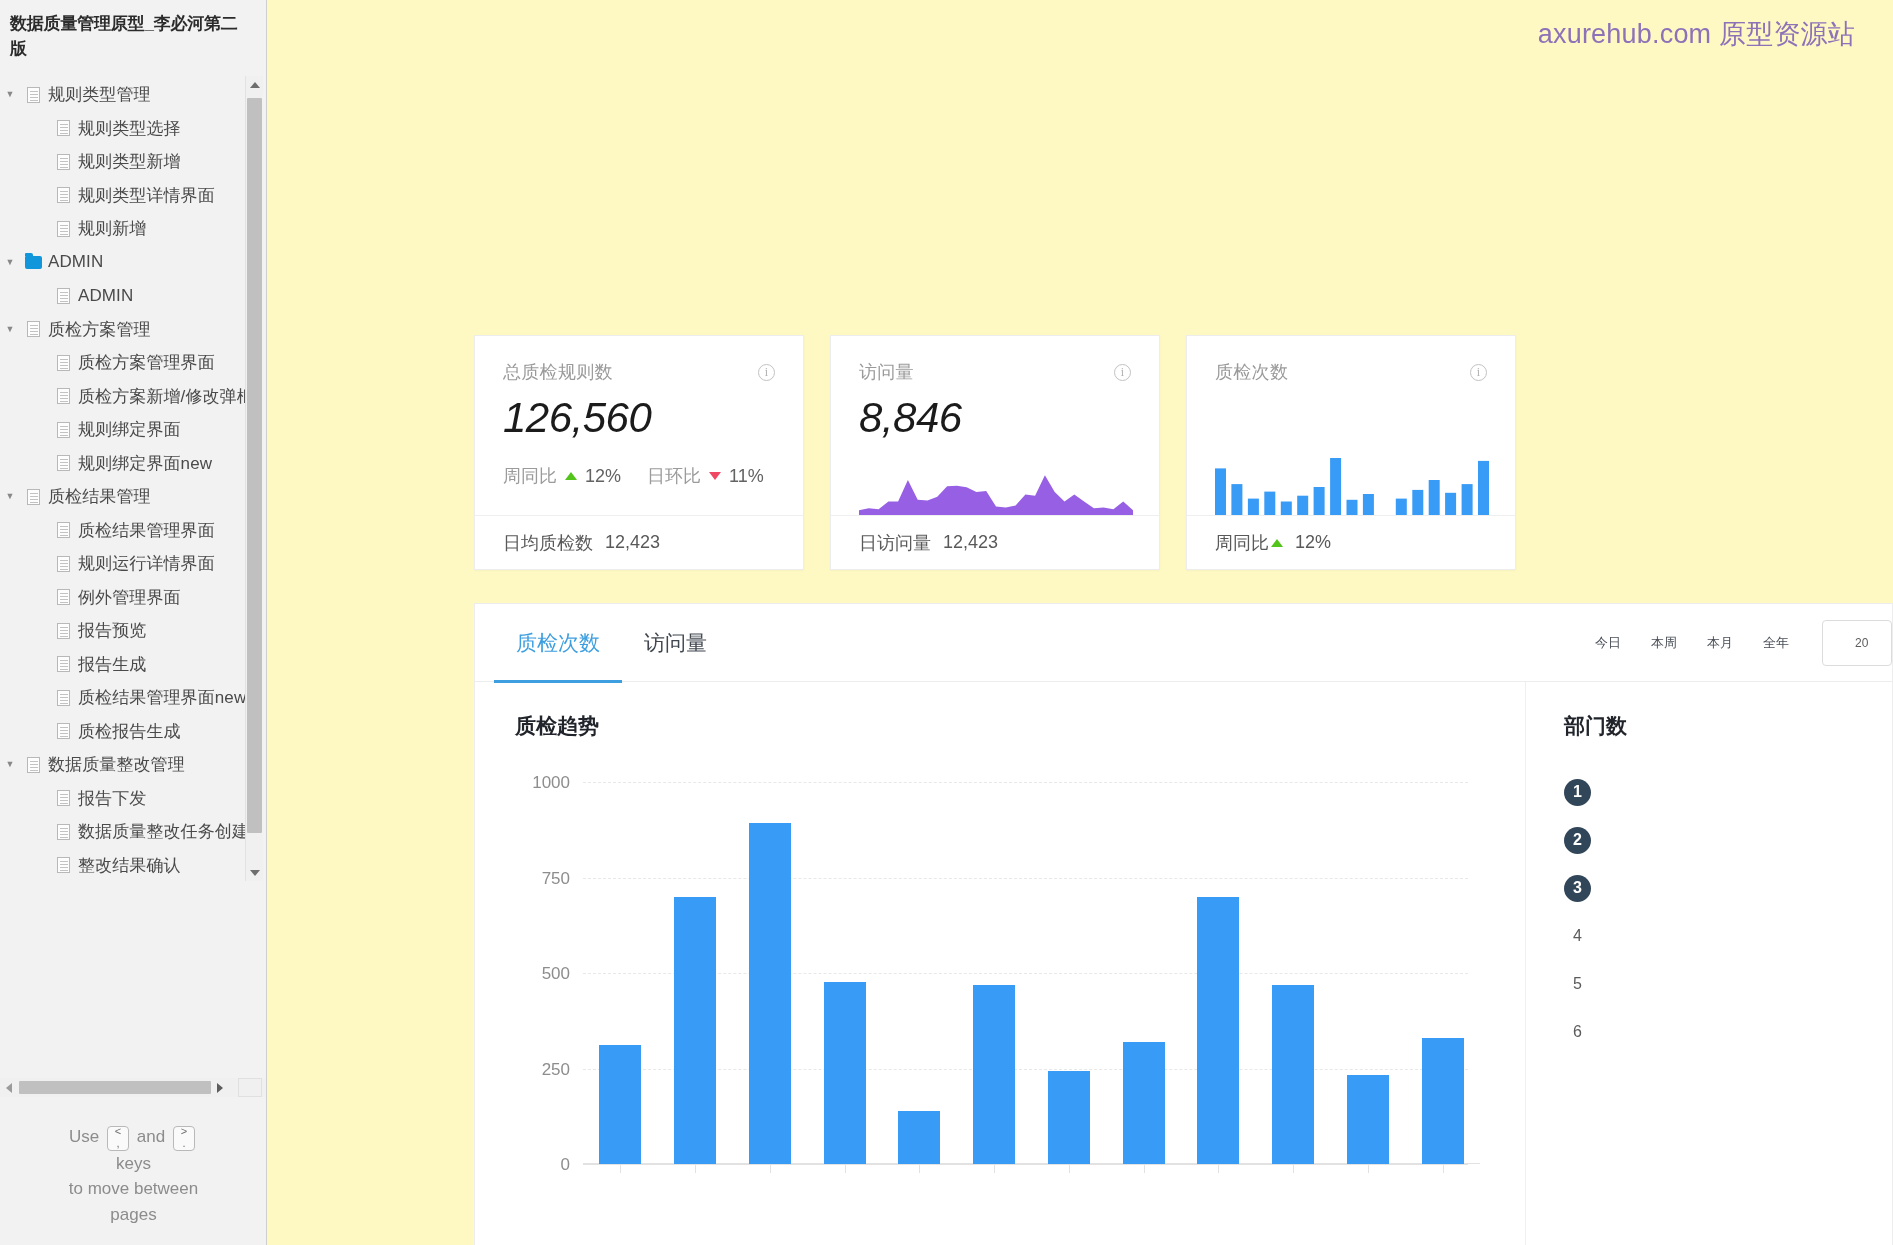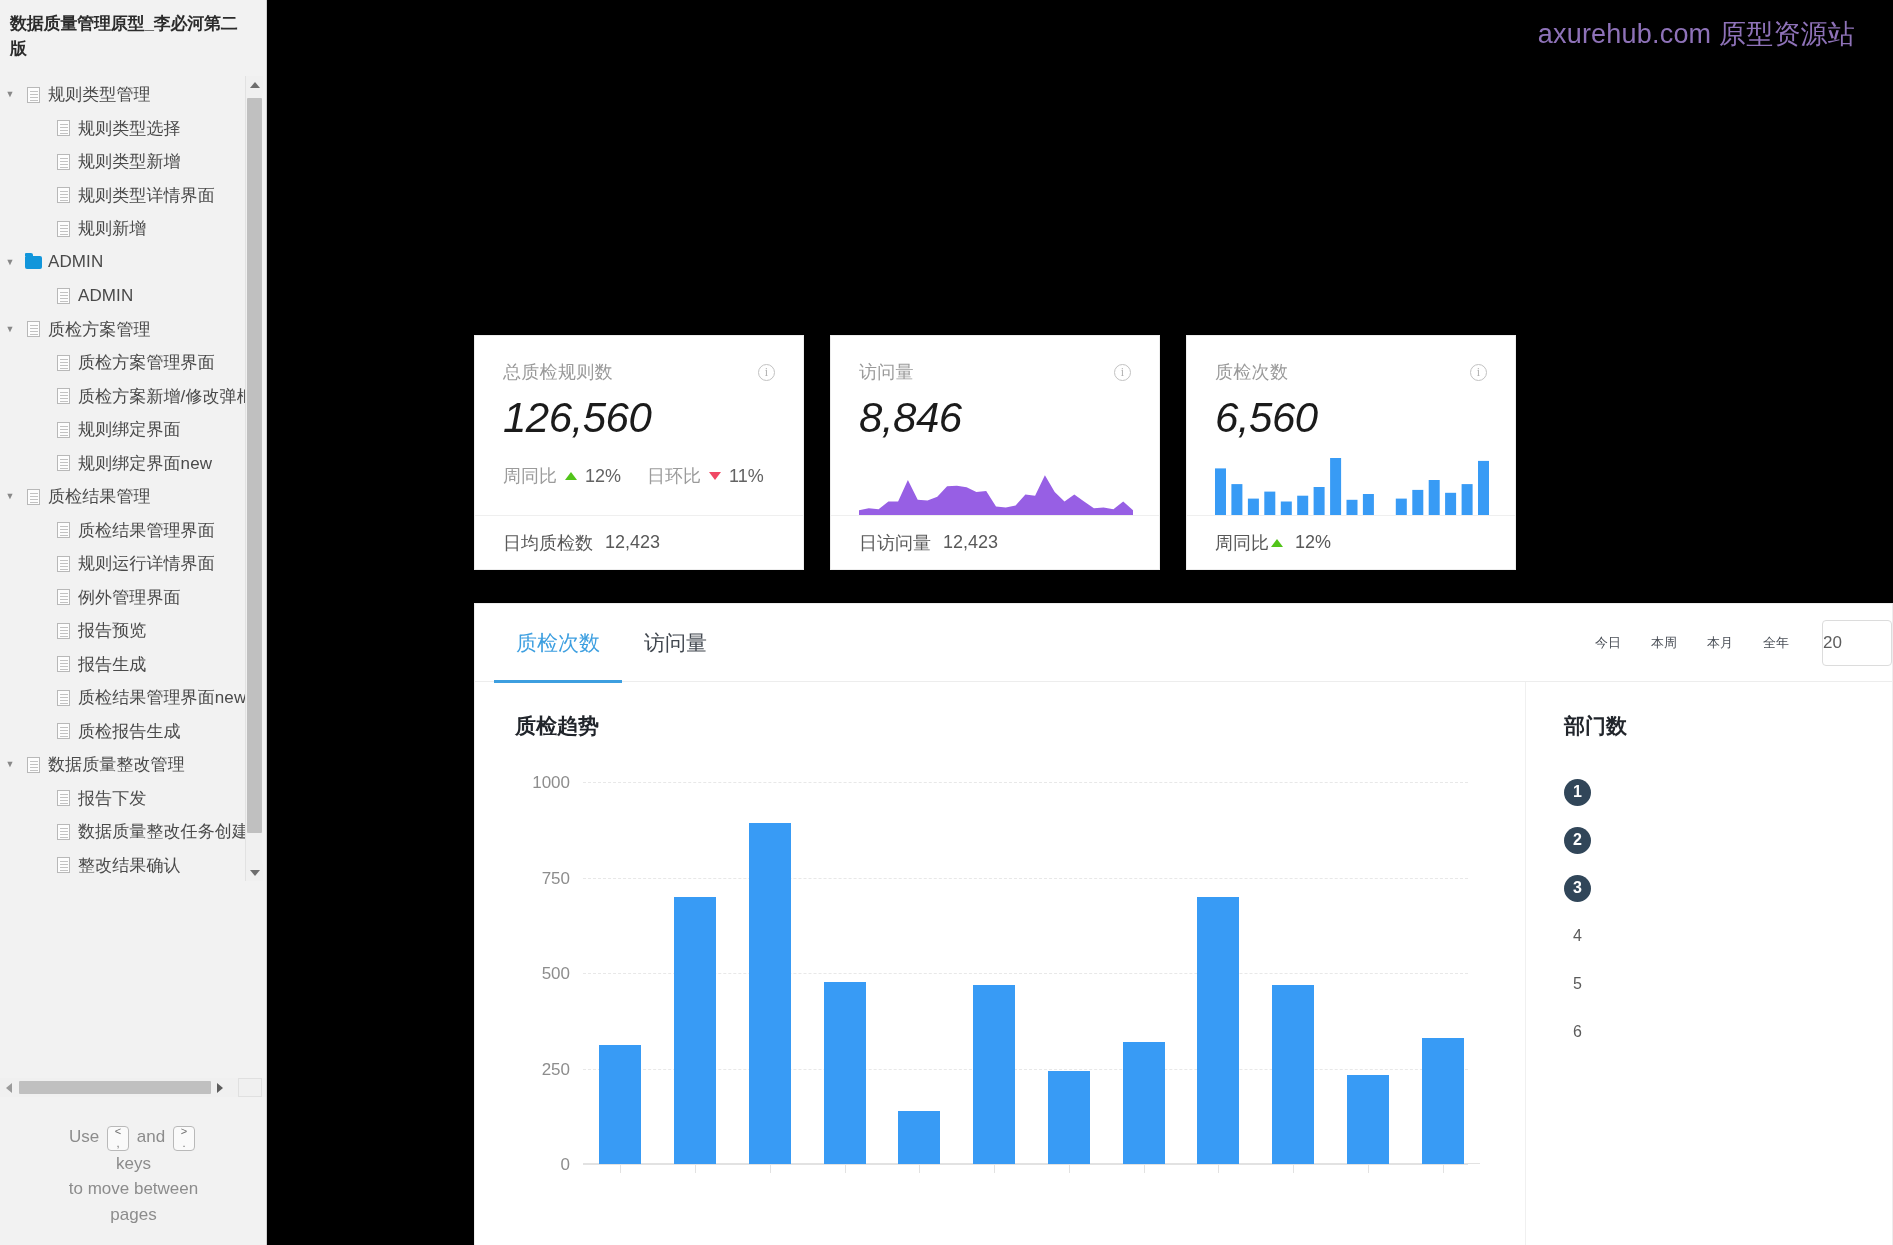--- a/index.html
+++ b/index.html
@@ -146,21 +146,21 @@
     margin: 0 3px;
     line-height: 1.05;
     flex-direction: column;
   }
   .key-cap b { font-weight: normal; display:block; font-size: 11px; }
 
   
   #content {
     position: absolute; left: 267px; top: 0;
     width: 1626px; height: 1245px;
-    background: #000000;
+    background: #fef9c3;
     overflow: hidden;
   }
   #watermark {
     position: absolute; right: 38px; top: 16px;
     font-size: 27px; color: #8e72b8;
     letter-spacing: 0.2px;
     white-space: nowrap;
   }
 
   
@@ -256,22 +256,22 @@
   .filter-link {
     font-size: 13px; color: #4a4f57;
     padding: 0 15px; cursor: pointer;
   }
   #date-input {
     margin-left: 18px;
     width: 70px; height: 46px;
     border: 1px solid #dcdcdc; border-radius: 4px;
     background: #fff;
     display: flex; align-items: center;
-    padding-left: 0;
-    font-size: 17px; color: #5d5d5d;
+    padding-left: 32px;
+    font-size: 12px; color: #5d5d5d;
     overflow: hidden; white-space: nowrap;
   }
 
   
   #chart-section {
     position: relative;
     display: flex;
     height: 563px;
   }
   #chart-left { width: 1050px; position: relative; padding: 30px 0 0 40px; }
@@ -590,21 +590,20 @@
           <div class="kpi-footer">
             <span>日访问量</span>
             <span>12,423</span>
           </div>
         </div>
         <div class="kpi-card">
           <div class="kpi-head">
             <span class="kpi-title">质检次数</span>
             <span class="info-ico">i</span>
           </div>
-          <div class="kpi-value">6,560</div>
           <div class="kpi-spark"><svg width="274" height="58" viewBox="0 0 274 58">
               <rect x="0.0" y="10.4" width="11" height="47.6" fill="#389bf5"></rect>
               <rect x="16.4" y="26.1" width="11" height="31.9" fill="#389bf5"></rect>
               <rect x="32.9" y="40.6" width="11" height="17.4" fill="#389bf5"></rect>
               <rect x="49.3" y="33.6" width="11" height="24.4" fill="#389bf5"></rect>
               <rect x="65.8" y="43.5" width="11" height="14.5" fill="#389bf5"></rect>
               <rect x="82.2" y="37.7" width="11" height="20.3" fill="#389bf5"></rect>
               <rect x="98.6" y="29.0" width="11" height="29.0" fill="#389bf5"></rect>
               <rect x="115.1" y="0.0" width="11" height="58.0" fill="#389bf5"></rect>
               <rect x="131.5" y="41.8" width="11" height="16.2" fill="#389bf5"></rect>

